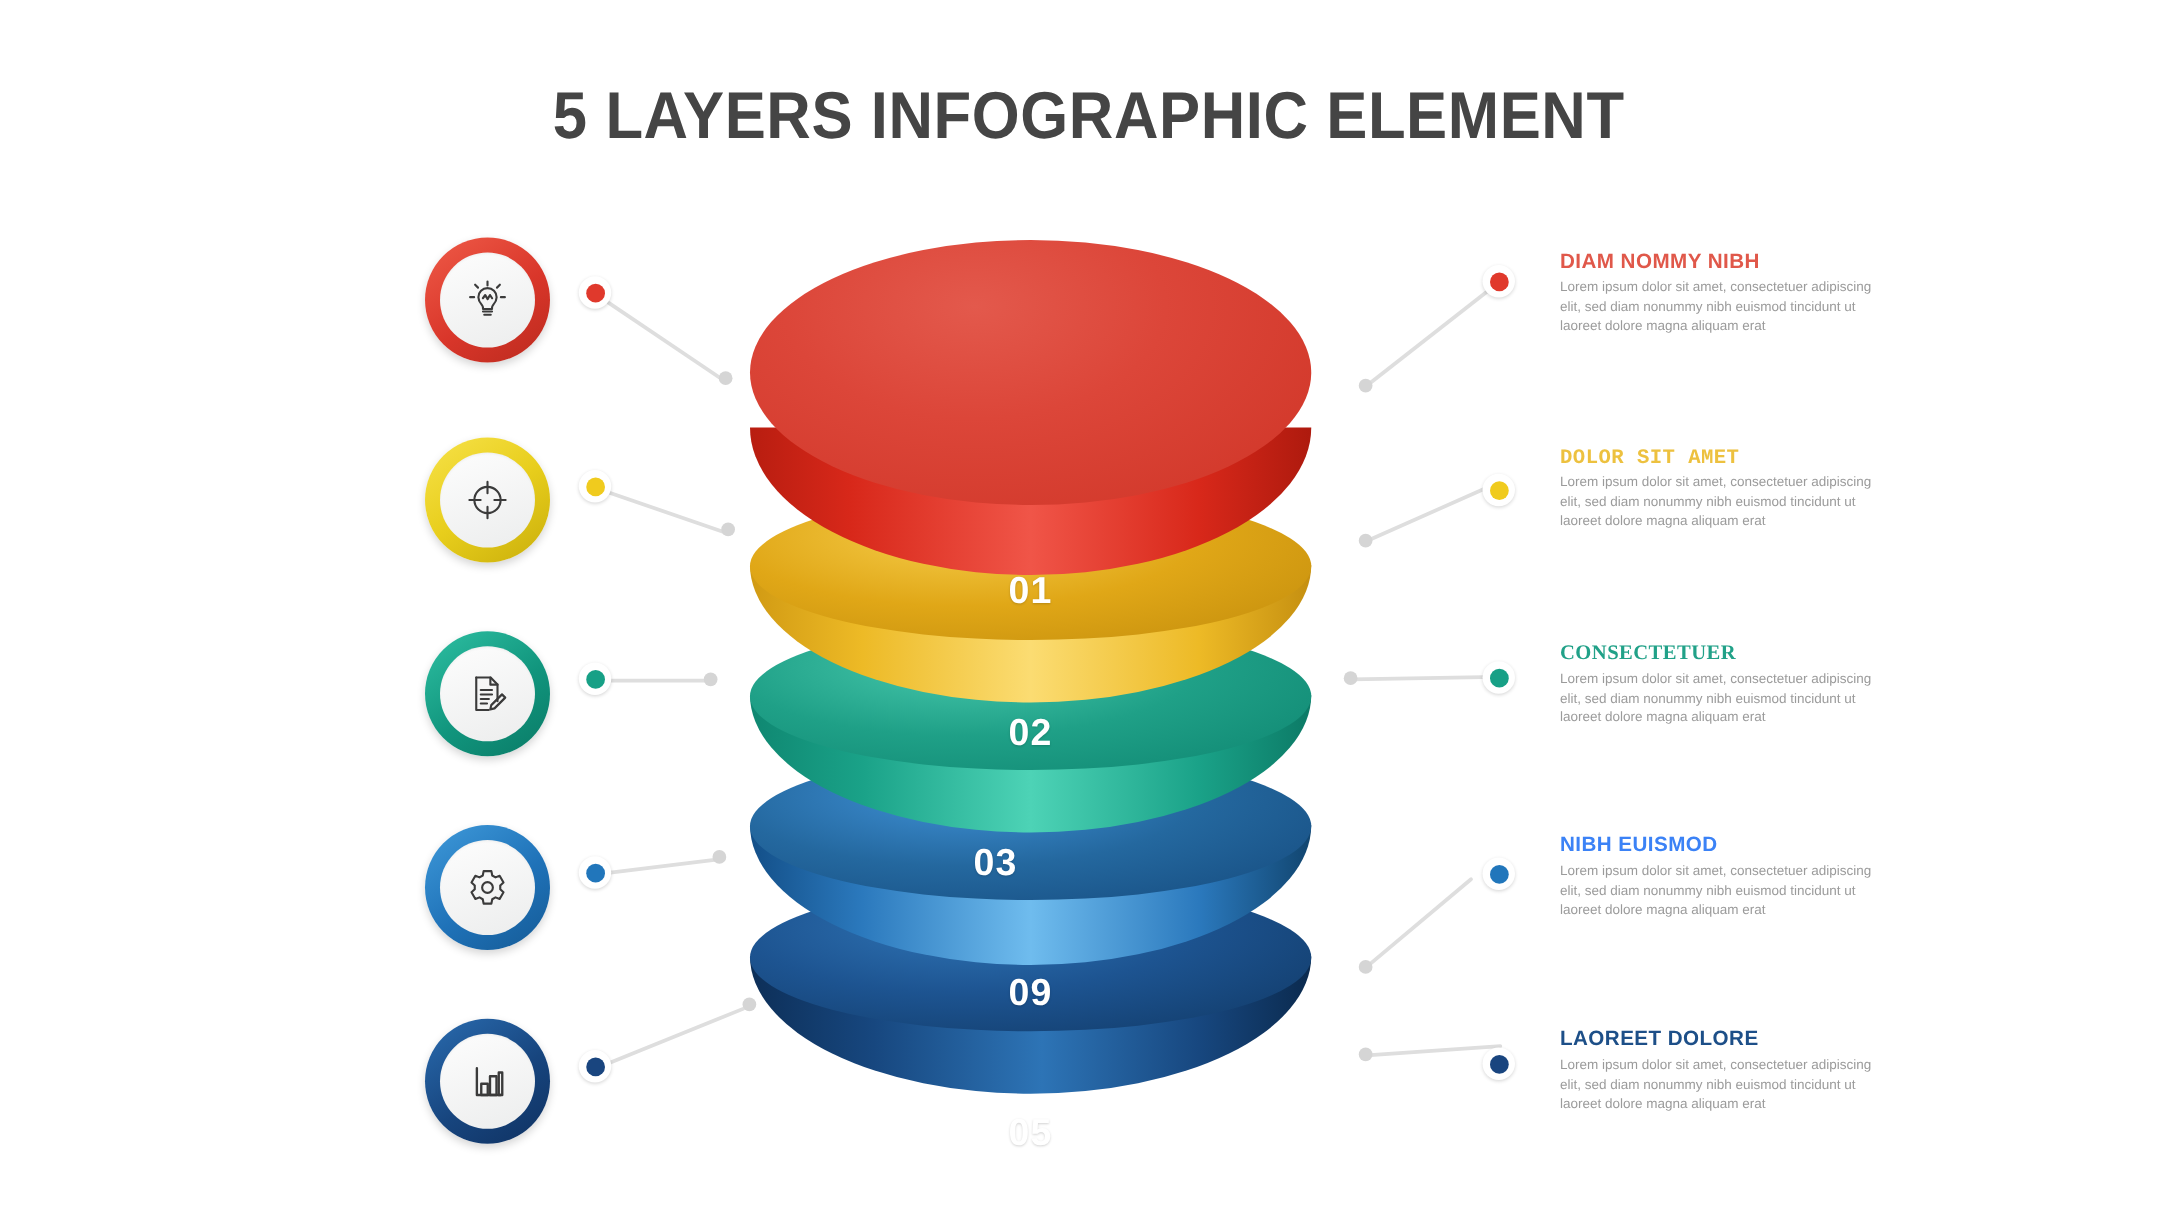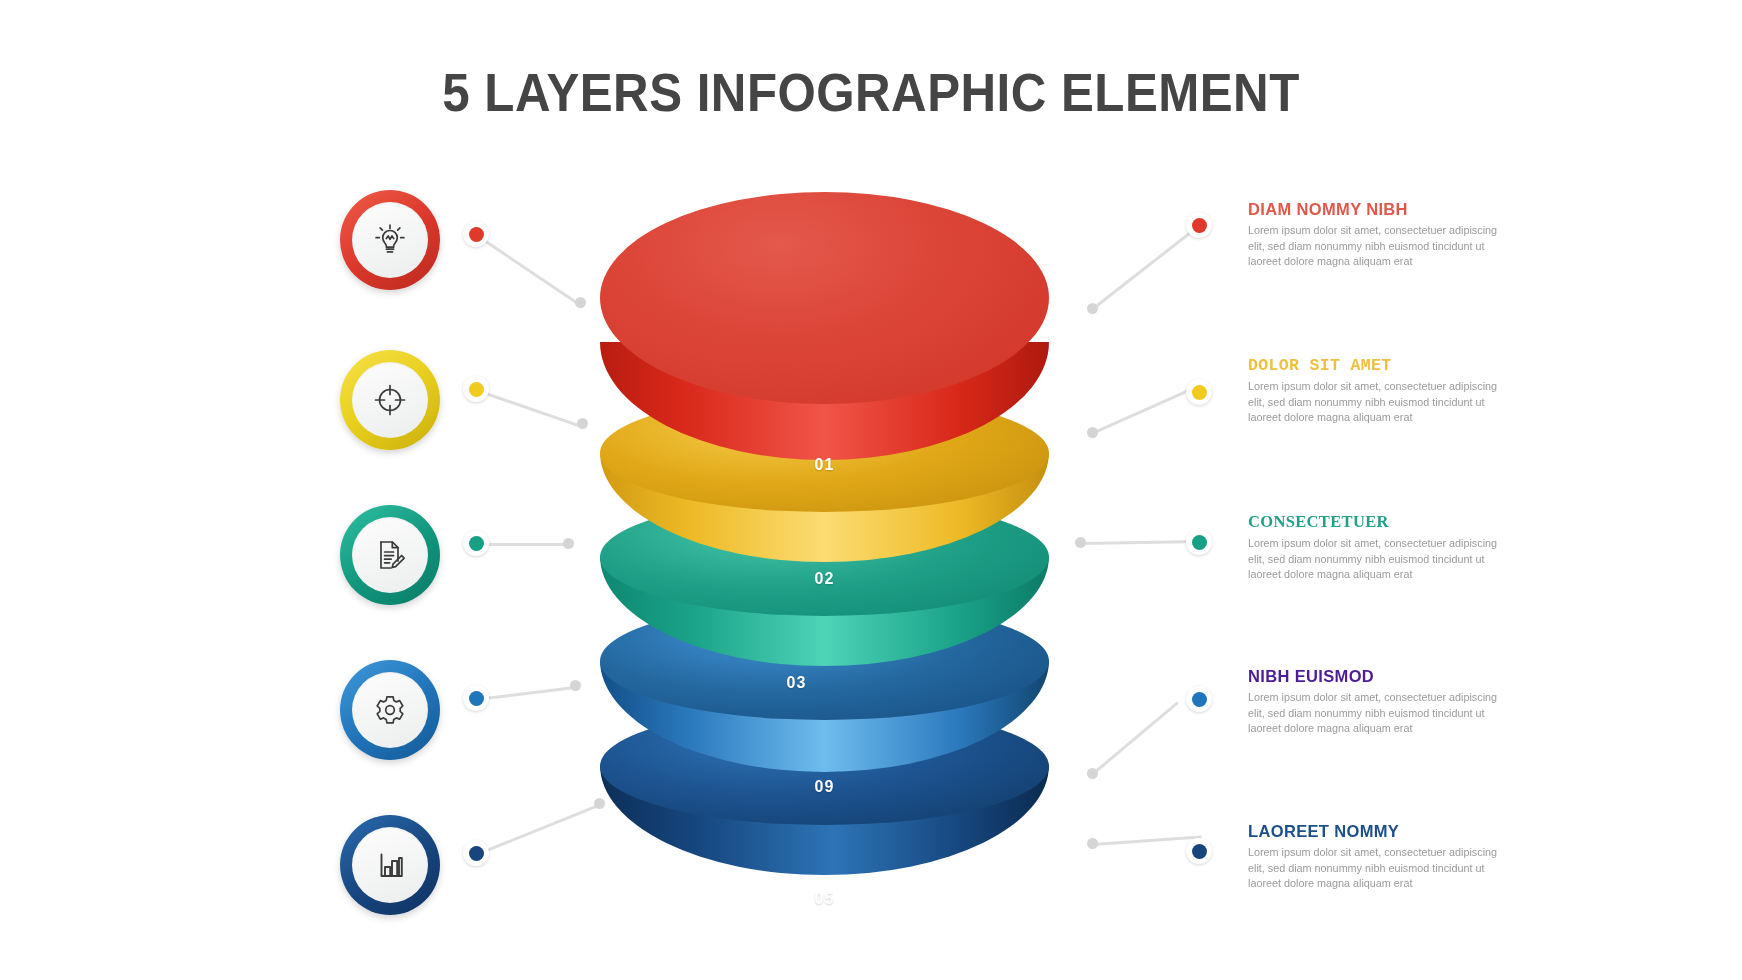--- a/index.html
+++ b/index.html
@@ -99,21 +99,21 @@
     border-radius:50%;
   }
   .layer .band {
     position:absolute;
     border-bottom-left-radius:50% 100%;
     border-bottom-right-radius:50% 100%;
   }
   .layer-num {
     position:absolute;
     color:#ffffff;
-    font-size:16px;
+    font-size:30px;
     font-weight:bold;
     letter-spacing:1px;
     text-align:center;
     width:100%;
     text-shadow:0 1px 2px rgba(0,0,0,0.18);
   }
 </style>
 </head>
 <body>
 
@@ -285,22 +285,22 @@
     <div class="info-title" style="color:#edc13f;font-family:Liberation Mono, monospace;">DOLOR SIT AMET</div>
     <div class="info-body">Lorem ipsum dolor sit amet, consectetuer adipiscing elit, sed diam nonummy nibh euismod tincidunt ut laoreet dolore magna aliquam erat</div>
   </div>
 
   <div class="info-block" style="left:1228px; top:512px;">
     <div class="info-title" style="color:#21a188;font-family:Liberation Serif, serif;">CONSECTETUER</div>
     <div class="info-body">Lorem ipsum dolor sit amet, consectetuer adipiscing elit, sed diam nonummy nibh euismod tincidunt ut laoreet dolore magna aliquam erat</div>
   </div>
 
   <div class="info-block" style="left:1228px; top:667px;">
-    <div class="info-title" style="color:#4c1d95;">NIBH EUISMOD</div>
+    <div class="info-title" style="color:#3b82f6;">NIBH EUISMOD</div>
     <div class="info-body">Lorem ipsum dolor sit amet, consectetuer adipiscing elit, sed diam nonummy nibh euismod tincidunt ut laoreet dolore magna aliquam erat</div>
   </div>
 
   <div class="info-block" style="left:1228px; top:822px;">
-    <div class="info-title" style="color:#1d4f88;">LAOREET NOMMY</div>
+    <div class="info-title" style="color:#1d4f88;">LAOREET DOLORE</div>
     <div class="info-body">Lorem ipsum dolor sit amet, consectetuer adipiscing elit, sed diam nonummy nibh euismod tincidunt ut laoreet dolore magna aliquam erat</div>
   </div>
 
 </div>
 
 </body></html>

